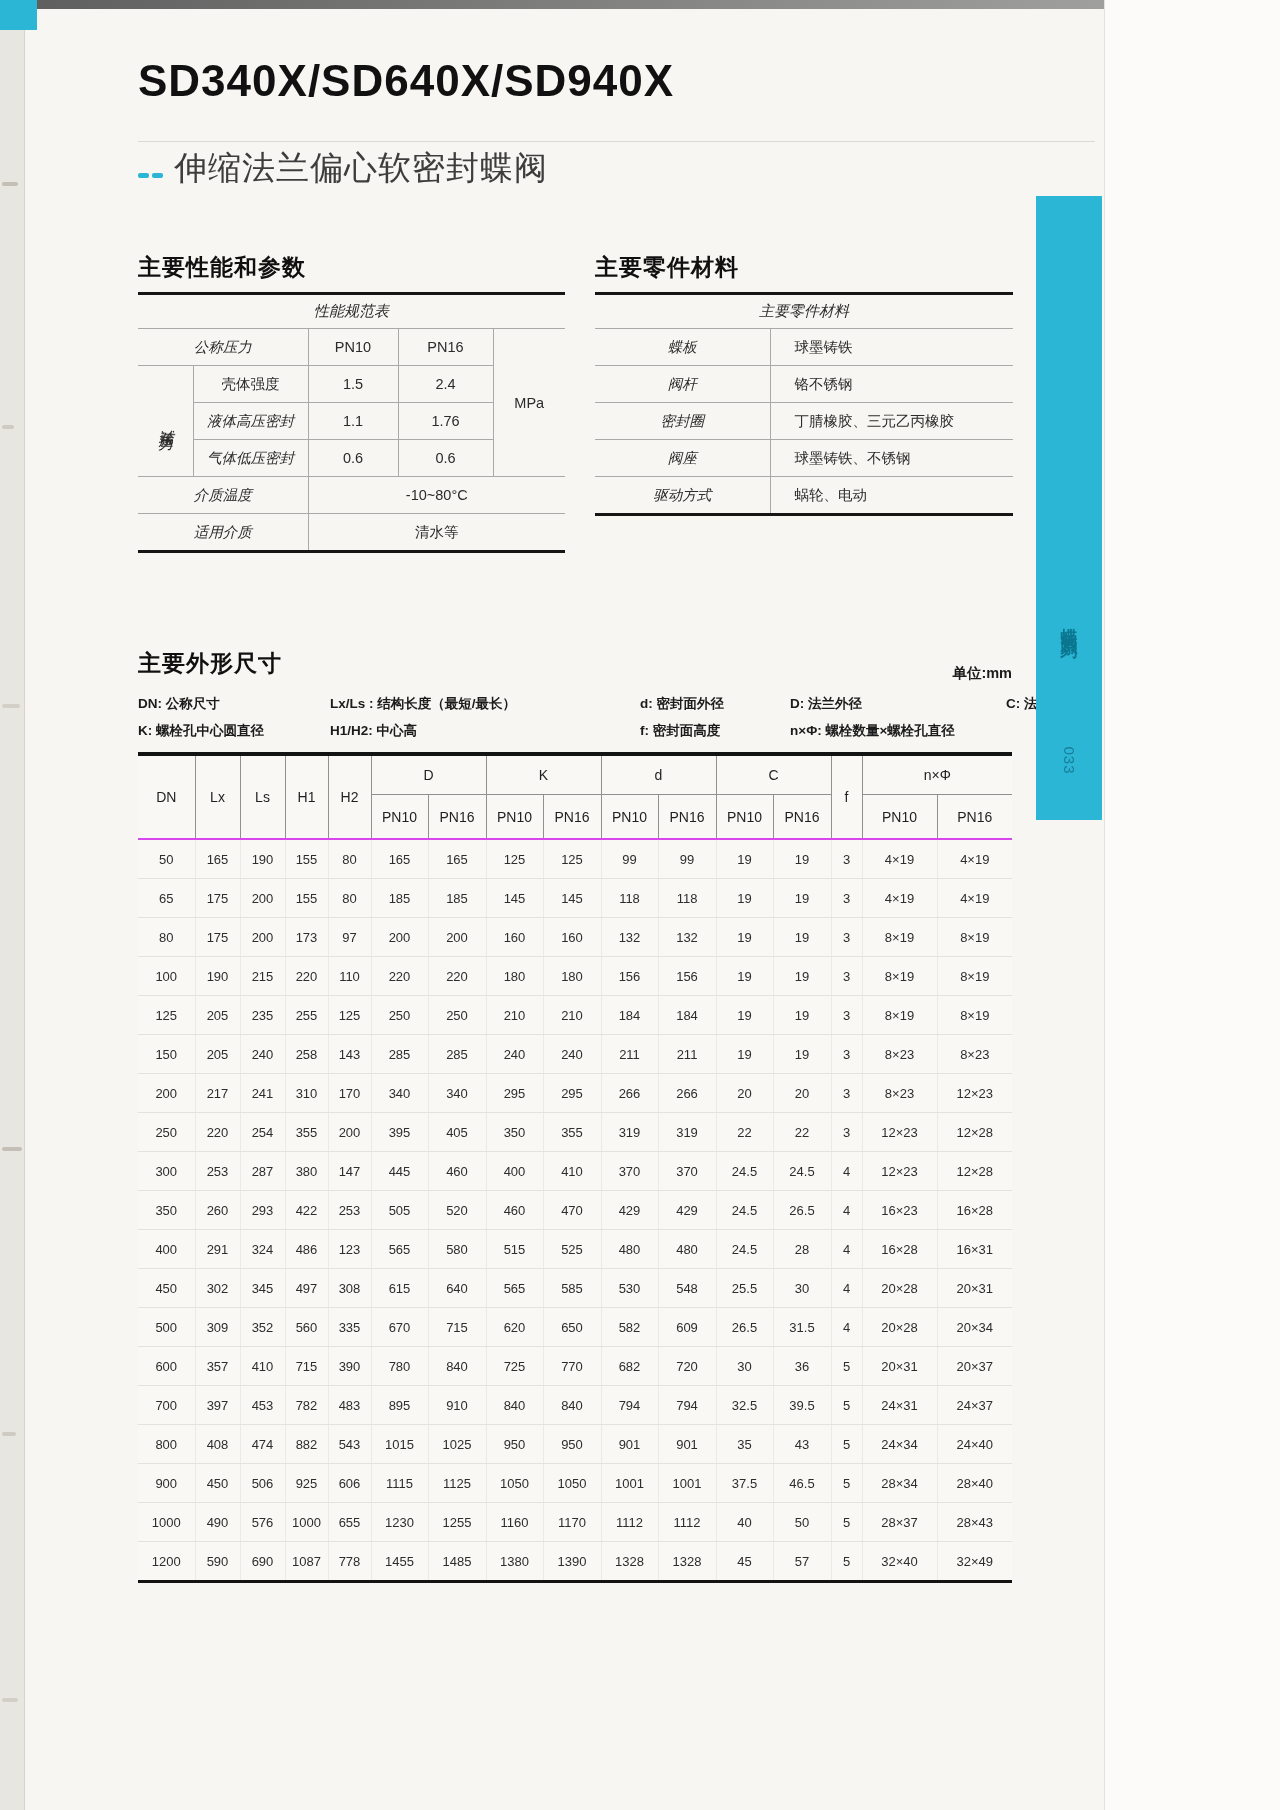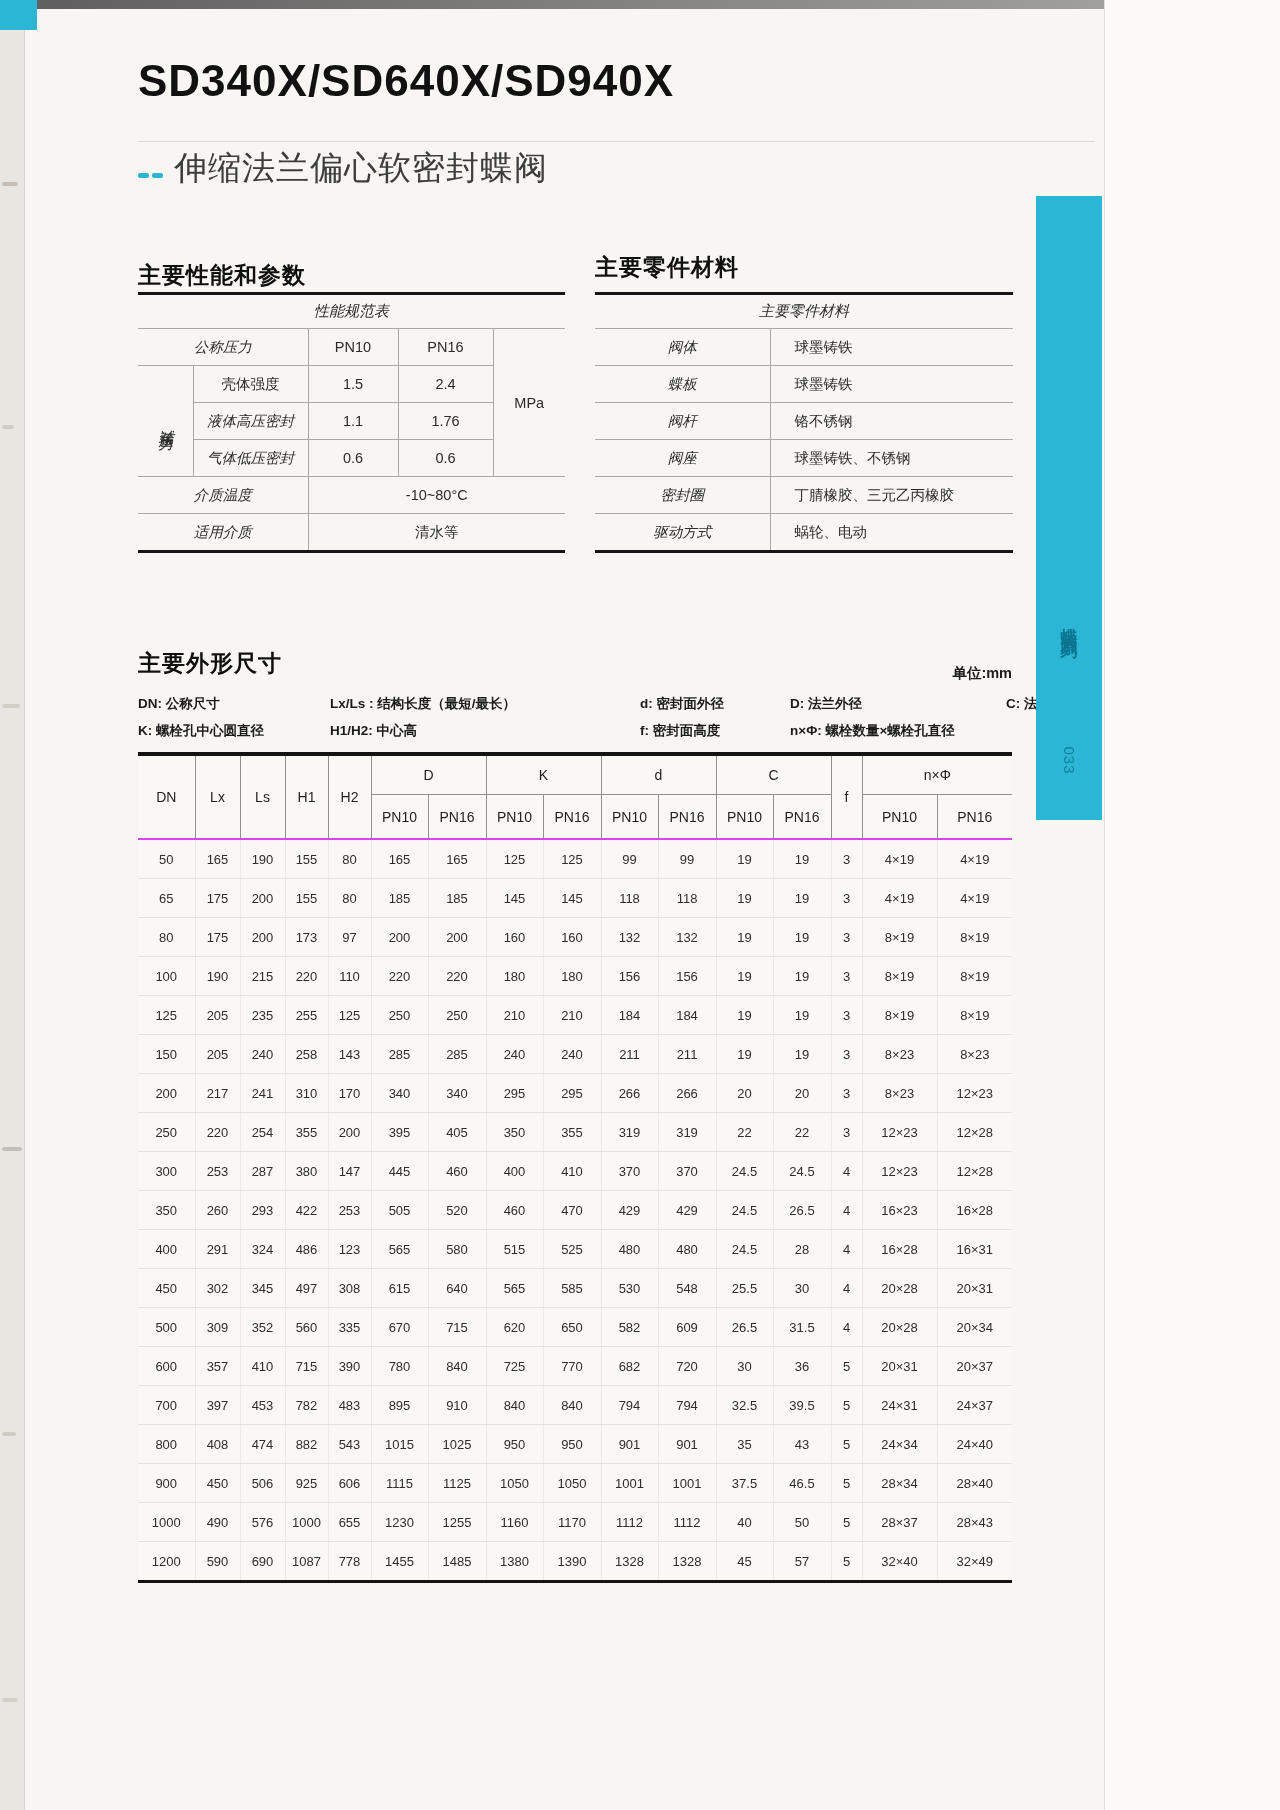--- a/index.html
+++ b/index.html
@@ -76,21 +76,21 @@
 <div class="accent-square" id="accentSquare" style="background: rgb(44, 182, 214);"></div>
 <div class="page-shadow-line"></div>
 
 <div class="model-title">SD340X/SD640X/SD940X</div>
 <div class="subtitle-row">
   <span class="dash" id="dash1" style="background: rgb(44, 182, 214);"></span>
   <span class="dash" id="dash2" style="background: rgb(44, 182, 214);"></span>
   <span class="subtitle">伸缩法兰偏心软密封蝶阀</span>
 </div>
 
-<div class="section-heading" style="left:138px;top:260px;">主要性能和参数</div>
+<div class="section-heading" style="left:138px;top:252px;">主要性能和参数</div>
 <div class="mini-table-wrap" style="left:138px;top:292px;width:427px;">
   <table class="mini">
     <colgroup>
         <col style="width:55px">
         <col style="width:115px">
         <col style="width:90px">
         <col style="width:95px">
         <col style="width:72px">
       </colgroup>
     <tbody>
@@ -136,38 +136,34 @@
   <table class="mini">
     <colgroup>
         <col style="width:175px">
         <col style="width:243px">
       </colgroup>
     <tbody>
         <tr class="ttl">
           <td colspan="2">主要零件材料</td>
         </tr>
     <tr>
-          <td>阀体</td>
-          <td class="mat-val">球墨铸铁</td>
-        </tr>
-    <tr>
           <td>蝶板</td>
           <td class="mat-val">球墨铸铁</td>
         </tr>
     <tr>
           <td>阀杆</td>
           <td class="mat-val">铬不锈钢</td>
         </tr>
     <tr>
+          <td>密封圈</td>
+          <td class="mat-val">丁腈橡胶、三元乙丙橡胶</td>
+        </tr>
+    <tr>
           <td>阀座</td>
           <td class="mat-val">球墨铸铁、不锈钢</td>
-        </tr>
-    <tr>
-          <td>密封圈</td>
-          <td class="mat-val">丁腈橡胶、三元乙丙橡胶</td>
         </tr>
     <tr>
           <td>驱动方式</td>
           <td class="mat-val">蜗轮、电动</td>
         </tr>
   </tbody>
     </table>
 </div>
 
 <div class="section-heading" style="left:138px;top:648px;">主要外形尺寸</div>

